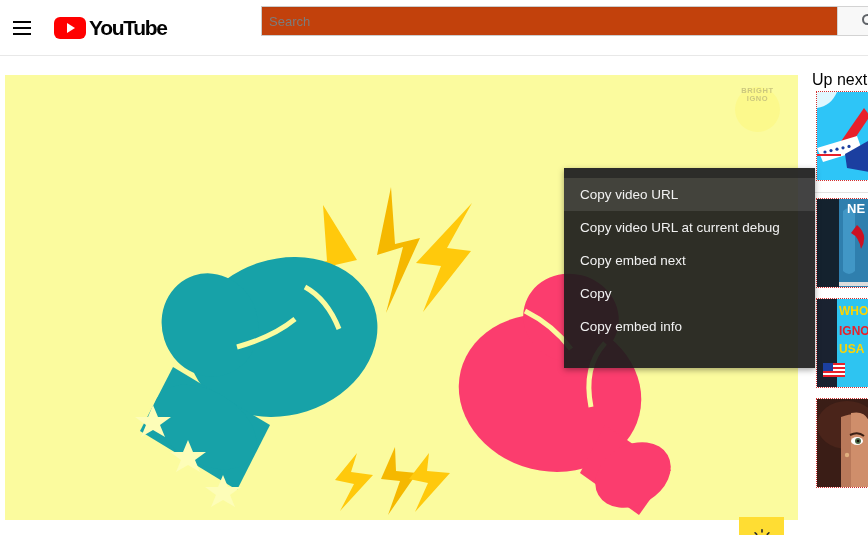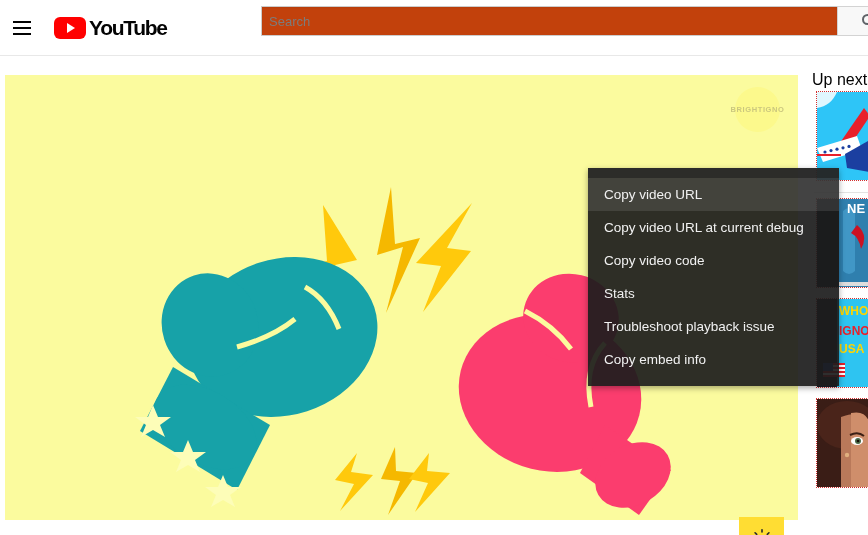--- a/index.html
+++ b/index.html
@@ -99,45 +99,45 @@
     position: absolute; left: 5px; top: 19px;
     width: 793px; height: 445px;
     background: #fbfb9e;
     overflow: hidden;
   }
   .watermark {
     position: absolute; right: 18px; top: 12px;
     width: 45px; height: 45px;
     border-radius: 50%;
     background: #fcf98c;
-    display: flex; flex-direction: row;
-    align-items: center; justify-content: center;
+    display: flex; flex-direction: column;
+    align-items: center; justify-content: flex-start;
     line-height: 1.05;
   }
   .watermark span {
     font-size: 7.5px; font-weight: 700; letter-spacing: .6px;
     color: #cbc77e;
     font-family: "Liberation Sans", sans-serif;
   }
   .lightbulb-btn {
     position: absolute; left: 739px; top: 461px;
     width: 45px; height: 45px;
     background: #ffdd33;
     display: flex; align-items: center; justify-content: center;
     cursor: pointer;
     z-index: 5;
   }
 
   
   .ctx-menu {
     position: absolute;
-    left: 588px; top: 112px;
+    left: 564px; top: 112px;
     width: 251px;
     background: rgba(28,28,28,0.92);
-    padding: 0 0 10px 0;
+    padding: 0 0 25px 0;
     z-index: 30;
     box-shadow: 0 2px 6px rgba(0,0,0,0.35);
   }
   .ctx-menu .top-strip { height: 10px; background: rgba(44,44,44,0.55); }
   .ctx-item {
     height: 33px;
     display: flex; align-items: center;
     padding-left: 16px;
     font-size: 13.5px;
     color: #f1f1f1;
@@ -269,27 +269,24 @@
 
   <div class="ctx-menu">
     <div class="top-strip"></div>
     <div class="ctx-item hovered">
       <span>Copy video URL</span>
     </div>
     <div class="ctx-item">
       <span>Copy video URL at current debug</span>
     </div>
     <div class="ctx-item">
-      <span>Copy video code</span>
+      <span>Copy embed next</span>
     </div>
     <div class="ctx-item">
-      <span>Stats</span>
-    </div>
-    <div class="ctx-item">
-      <span>Troubleshoot playback issue</span>
+      <span>Copy</span>
     </div>
     <div class="ctx-item">
       <span>Copy embed info</span>
     </div>
   </div>
 
   <div class="sidebar">
     <div class="up-next">Up next</div>
 
     <div class="rel-item">

